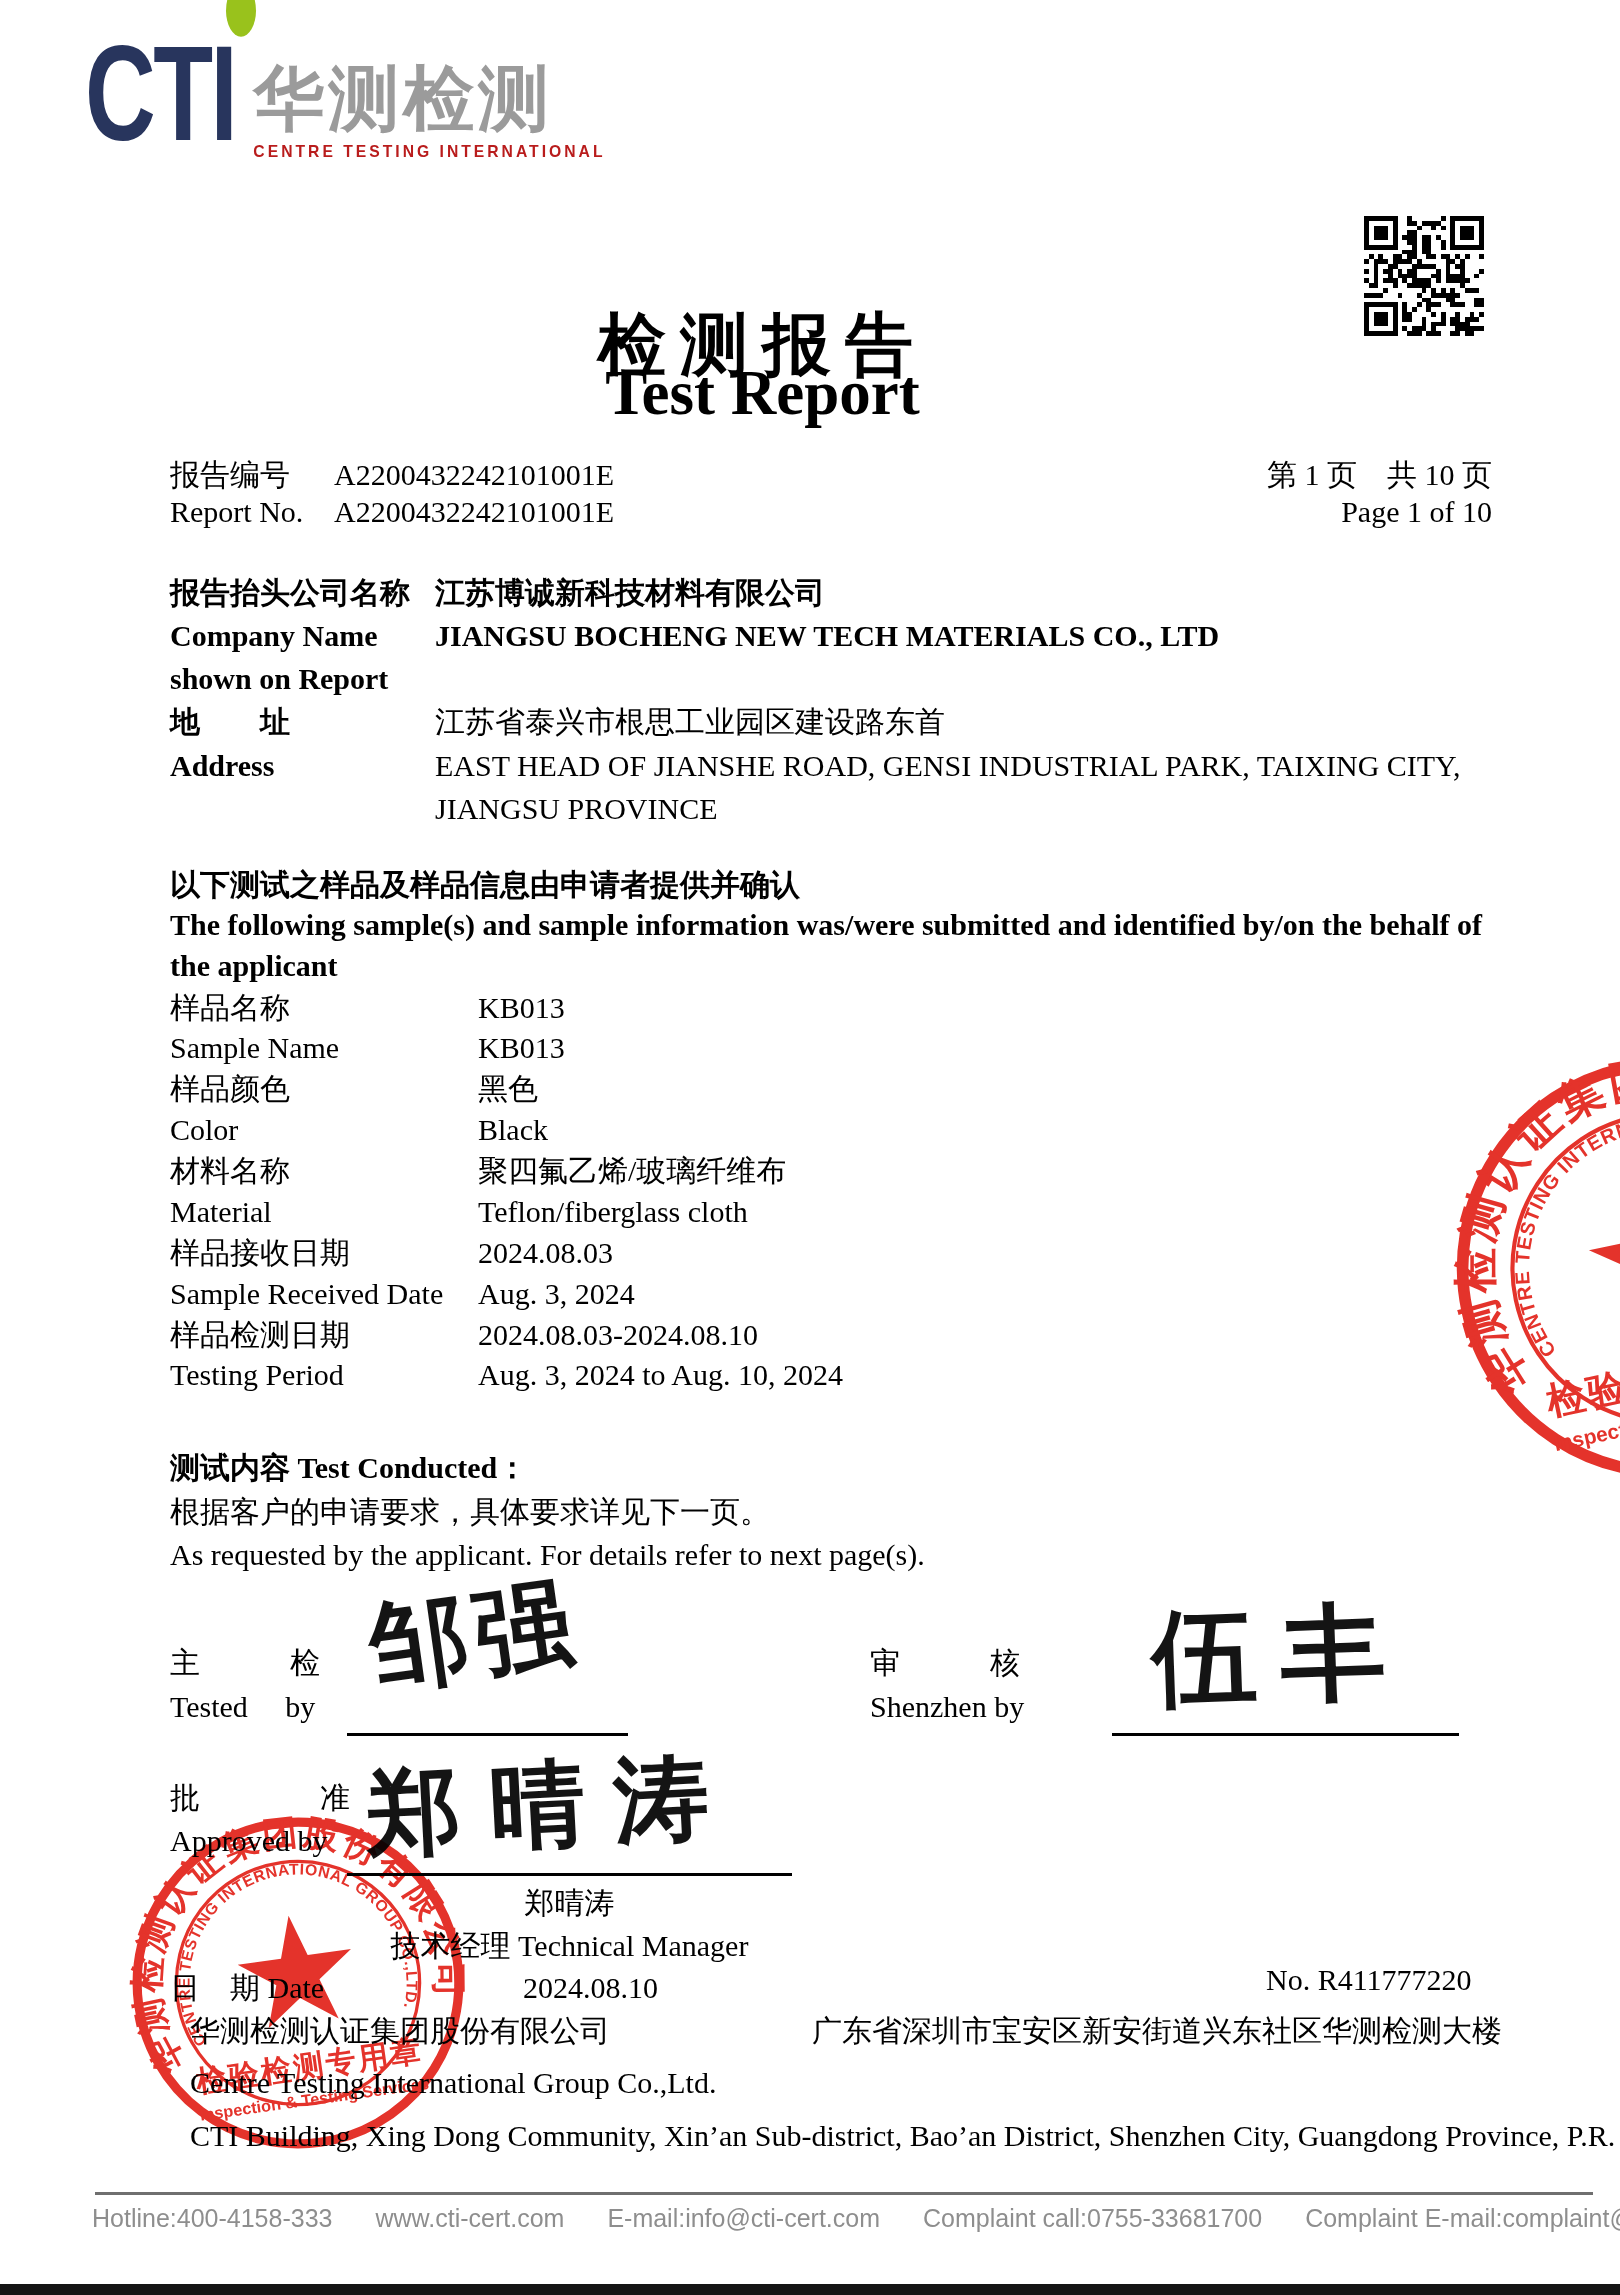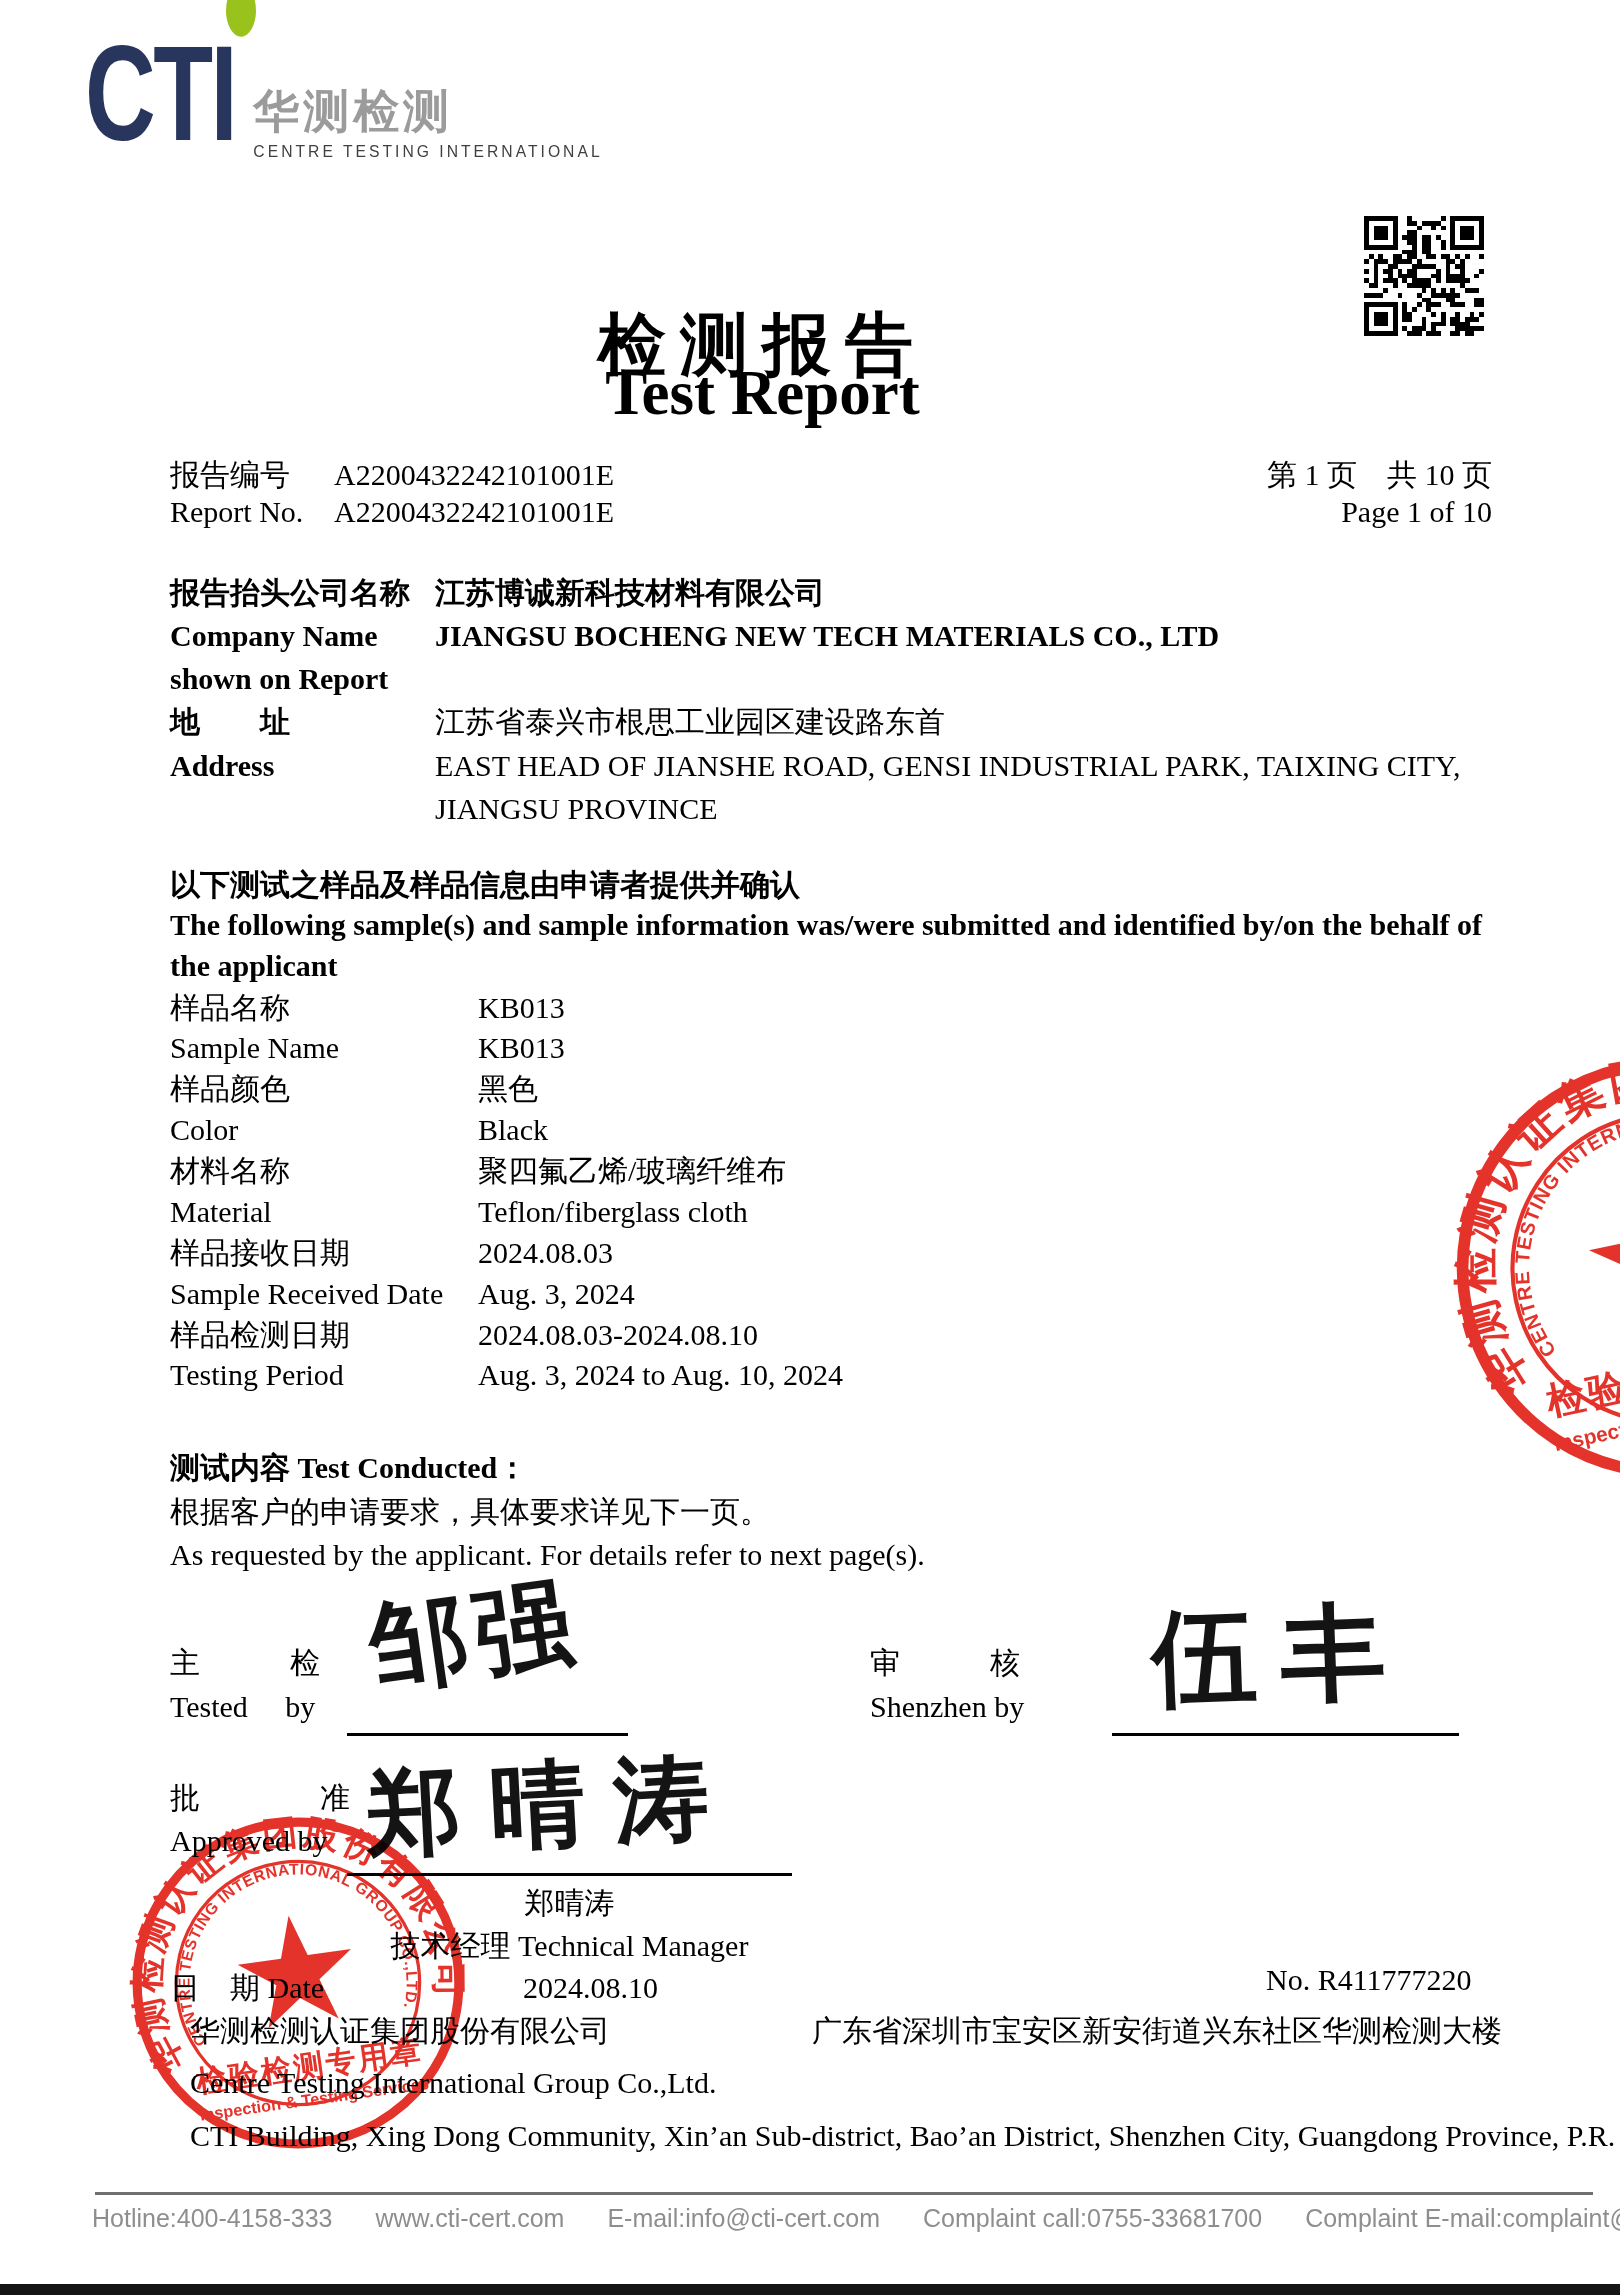--- a/index.html
+++ b/index.html
@@ -10,23 +10,23 @@
   .b{font-weight:bold;}
 
   
   .logo-wrap{display:flex;align-items:flex-end;gap:18.3px;}
   .logo-cti{position:relative;font-family:"Liberation Sans","DejaVu Sans",sans-serif;
             font-weight:bold;font-size:98px;letter-spacing:-2.6px;color:#28355d;
             transform:scaleY(1.38);transform-origin:bottom;line-height:1;}
   .logo-dot{position:absolute;width:30px;height:38px;border-radius:50%;background:#99c21c;
             left:141px;top:-30px;}
   .logo-cn{font-family:"Liberation Sans","DejaVu Sans",sans-serif;font-weight:bold;
-           font-size:46px;color:#9b9b9b;letter-spacing:3.9px;line-height:1;}
-  .logo-sub{font-family:"Liberation Sans","DejaVu Sans",sans-serif;font-weight:normal;
-            font-size:15.7px;color:#404040;letter-spacing:3px;margin-top:9.2px;}
+           font-size:71px;color:#9b9b9b;letter-spacing:3.9px;line-height:1;}
+  .logo-sub{font-family:"Liberation Sans","DejaVu Sans",sans-serif;font-weight:bold;
+            font-size:15.7px;color:#b91c1c;letter-spacing:3px;margin-top:9.2px;}
 
   .title-cn{font-size:68px;font-weight:bold;letter-spacing:14.4px;}
   .title-en{font-size:63px;font-weight:bold;}
 
   .sigline{position:absolute;height:2.6px;background:#000;}
   .sig{position:absolute;font-weight:bold;color:#141414;line-height:1;}
 
   .stamp{position:absolute;mix-blend-mode:multiply;opacity:.93;}
   .stamp text{font-family:"Liberation Sans","DejaVu Sans",sans-serif;}
 

